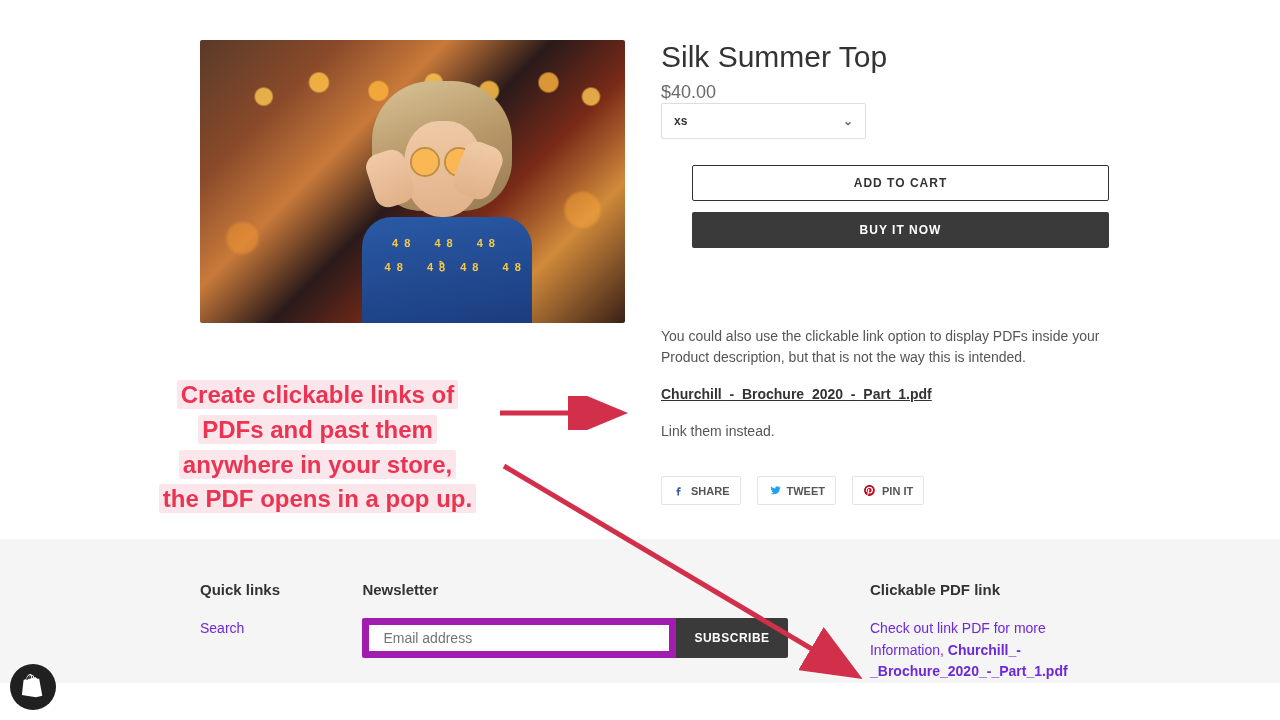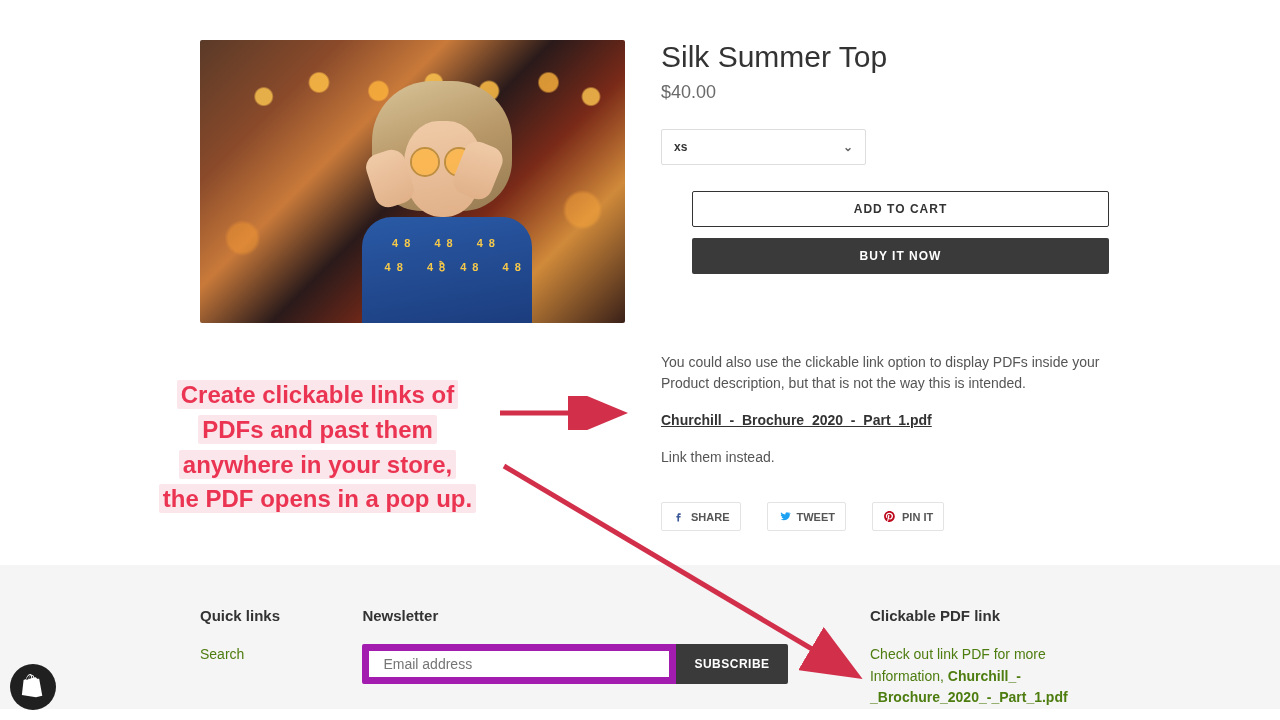--- a/index.html
+++ b/index.html
@@ -24,39 +24,39 @@
 .glasses{position:absolute;left:50px;top:58px;width:60px;height:26px;}
 .glasses::before,.glasses::after{content:"";position:absolute;width:26px;height:26px;border-radius:50%;background:rgba(255,180,60,.75);box-shadow:0 0 0 2px rgba(180,130,40,.8);}
 .glasses::before{left:0;} .glasses::after{right:0;}
 .hand{position:absolute;width:40px;height:55px;background:linear-gradient(170deg,#f0cba8,#e0b088);border-radius:14px;}
 .hand.l{left:8px;top:60px;transform:rotate(-18deg);} .hand.r{left:96px;top:52px;transform:rotate(22deg);}
 .shirt{position:absolute;left:0;top:126px;width:170px;height:120px;background:linear-gradient(170deg,#2a5aa6,#1a3a7a);border-radius:30px 30px 8px 8px;}
 .shirt::before{content:"48  48  48\A  48  48\A48  48  48";white-space:pre;position:absolute;inset:14px;color:#f6c94a;font-weight:700;font-size:11px;line-height:24px;text-align:center;letter-spacing:6px;}
 
 .product-info { flex: 1; }
 .product-title { font-size: 30px; font-weight: 500; color: #333; margin-bottom: 8px; }
-.product-price { font-size: 18px; color: #6a6a6a; margin-bottom: 26px; }
+.product-price { font-size: 18px; color: #6a6a6a; }
 .variant-label { font-size: 13px; color: #333; margin-bottom: 6px; }
 .variant-select { width: 205px; height: 36px; border: 1px solid #ddd; border-radius: 2px; padding: 0 12px; font-size: 12px; font-weight: 700; background: #fff; display:flex; align-items:center; justify-content:space-between; cursor:pointer; margin-bottom: 26px; }
 .chev{font-size:12px;color:#666;}
 .btn { width: 417px; height: 36px; border-radius: 2px; font-size: 12px; font-weight: 600; letter-spacing: 1px; cursor: pointer; display:flex; align-items:center; justify-content:center;margin-left:31px; }
 .btn-outline { border:1px solid #333; background:#fff; color:#333; margin-bottom:11px; }
 .btn-solid { background:#3a3a3a; color:#fff; border:none; }
 
 .desc { margin-top: 78px; font-size: 14px; color:#555; line-height:1.5; }
 .desc p { margin-bottom: 16px; }
 .pdf-link { text-decoration: underline; font-weight:600; color:#333; cursor:pointer; }
 
-.share-row { display:flex; gap:26px; margin-top: 34px; }
+.share-row { display:flex; gap:16px; margin-top: 34px; }
 .share-btn { border:1px solid #e3e3e3; border-radius:2px; padding: 7px 10px; font-size:11px; font-weight:600; color:#555; display:flex; align-items:center; gap:6px; cursor:pointer; }
 .ic { width:13px; height:13px; display:inline-block; }
 
 .footer { background:#f5f5f5; padding: 42px 200px 0 200px; margin-top: 34px; display:flex; justify-content:space-between; }
 .footer-col h4 { font-size:15px; font-weight:700; margin-bottom:20px; }
-.footer-col a, .footer-col p { font-size:14px; color:#4d7c0f; line-height:1.55; }
+.footer-col a, .footer-col p { font-size:14px; color:#6d28d9; line-height:1.55; }
 .footer-col a { text-decoration:none; }
 .newsletter-row { display:flex; }
 .email-input { width:314px; height:40px; border:7px solid #a21caf; border-radius:2px 0 0 2px; padding:0 14px; font-size:14px; color:#777; }
 .subscribe-btn { height:40px; padding:0 18px; background:#3a3a3a; color:#fff; border:none; border-radius:0 2px 2px 0; font-size:12px; font-weight:600; letter-spacing:0.5px; cursor:pointer; }
 .footer-pdf { max-width: 210px; }
 
 .callout { position:absolute; left:140px; top:378px; width:355px; text-align:center; font-size:24px; font-weight:700; line-height:1.45; color:#eb3452; }
 .callout span { background:rgba(248,210,218,.55); padding:1px 4px; border-radius:2px; }
 
 .arrow1 { position:absolute; left:496px; top:396px; }

